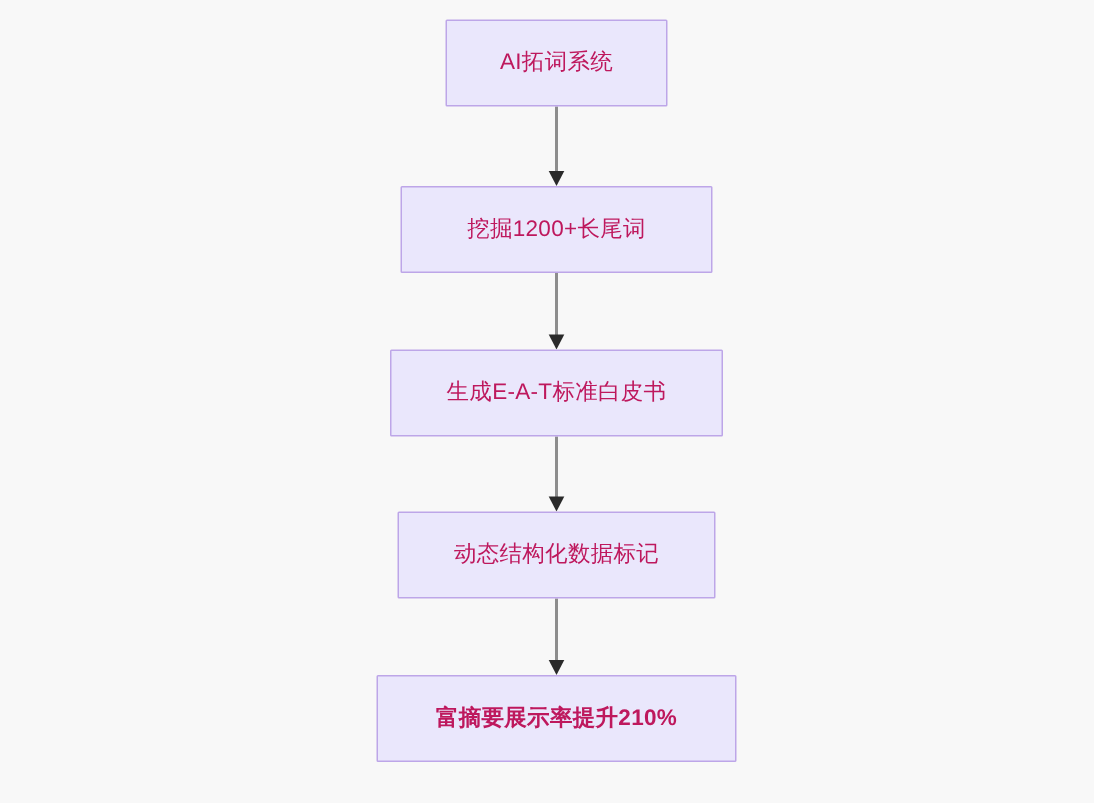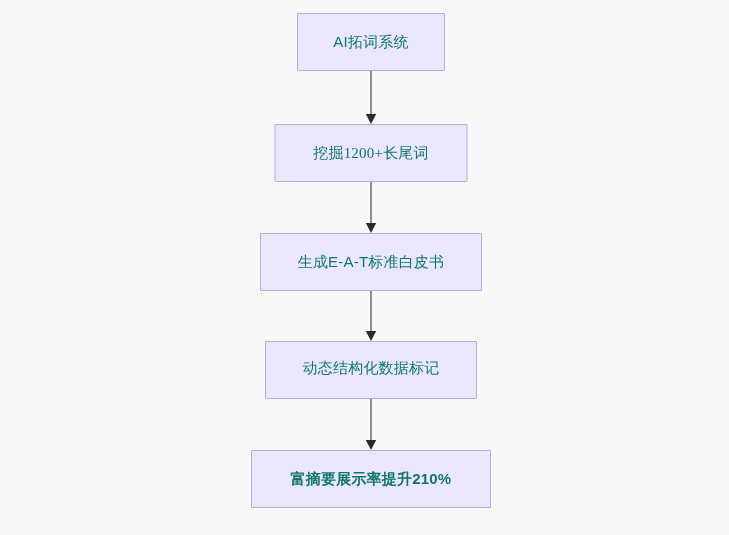--- a/index.html
+++ b/index.html
@@ -28,21 +28,21 @@
     border: 1.6px solid #bda6e8;
     border-radius: 1px;
     display: flex;
     align-items: center;
     justify-content: center;
     transform: translateX(-50%);
   }
   .flow-node-label {
     font-size: 15px;
     line-height: 1.2;
-    color: #0f766e;
+    color: #be185d;
     white-space: nowrap;
     letter-spacing: 0.2px;
   }
   .flow-edge {
     position: absolute;
     transform: translateX(-50%);
     width: 14px;
   }
   .flow-edge svg {
     display: block;
@@ -79,29 +79,29 @@
     <svg width="14" height="51" viewBox="0 0 14 51">
       <line x1="7" y1="0" x2="7" y2="43" stroke="#8d8d8d" stroke-width="2"></line>
       <polygon points="7,51 1.8,41 12.2,41" fill="#2a2a2a"></polygon>
     </svg>
   </div>
 
   <div class="flow-node" style="left:371px; top:13px; width:148px;">
     <span class="flow-node-label">AI拓词系统</span>
   </div>
 
-  <div class="flow-node" style="left:371px; top:124px; width:193px;font-family:Liberation Serif, serif;">
+  <div class="flow-node" style="left:371px; top:124px; width:208px;">
     <span class="flow-node-label">挖掘1200+长尾词</span>
   </div>
 
   <div class="flow-node" style="left:371px; top:233px; width:222px;text-align:center;">
     <span class="flow-node-label">生成E-A-T标准白皮书</span>
   </div>
 
-  <div class="flow-node" style="left:371px; top:341px; width:212px;font-family:Liberation Mono, monospace;">
+  <div class="flow-node" style="left:371px; top:341px; width:212px;">
     <span class="flow-node-label">动态结构化数据标记</span>
   </div>
 
   <div class="flow-node" style="left:371px; top:450px; width:240px;font-weight:bold;">
     <span class="flow-node-label">富摘要展示率提升210%</span>
   </div>
 
 </div>
 
 </body></html>

